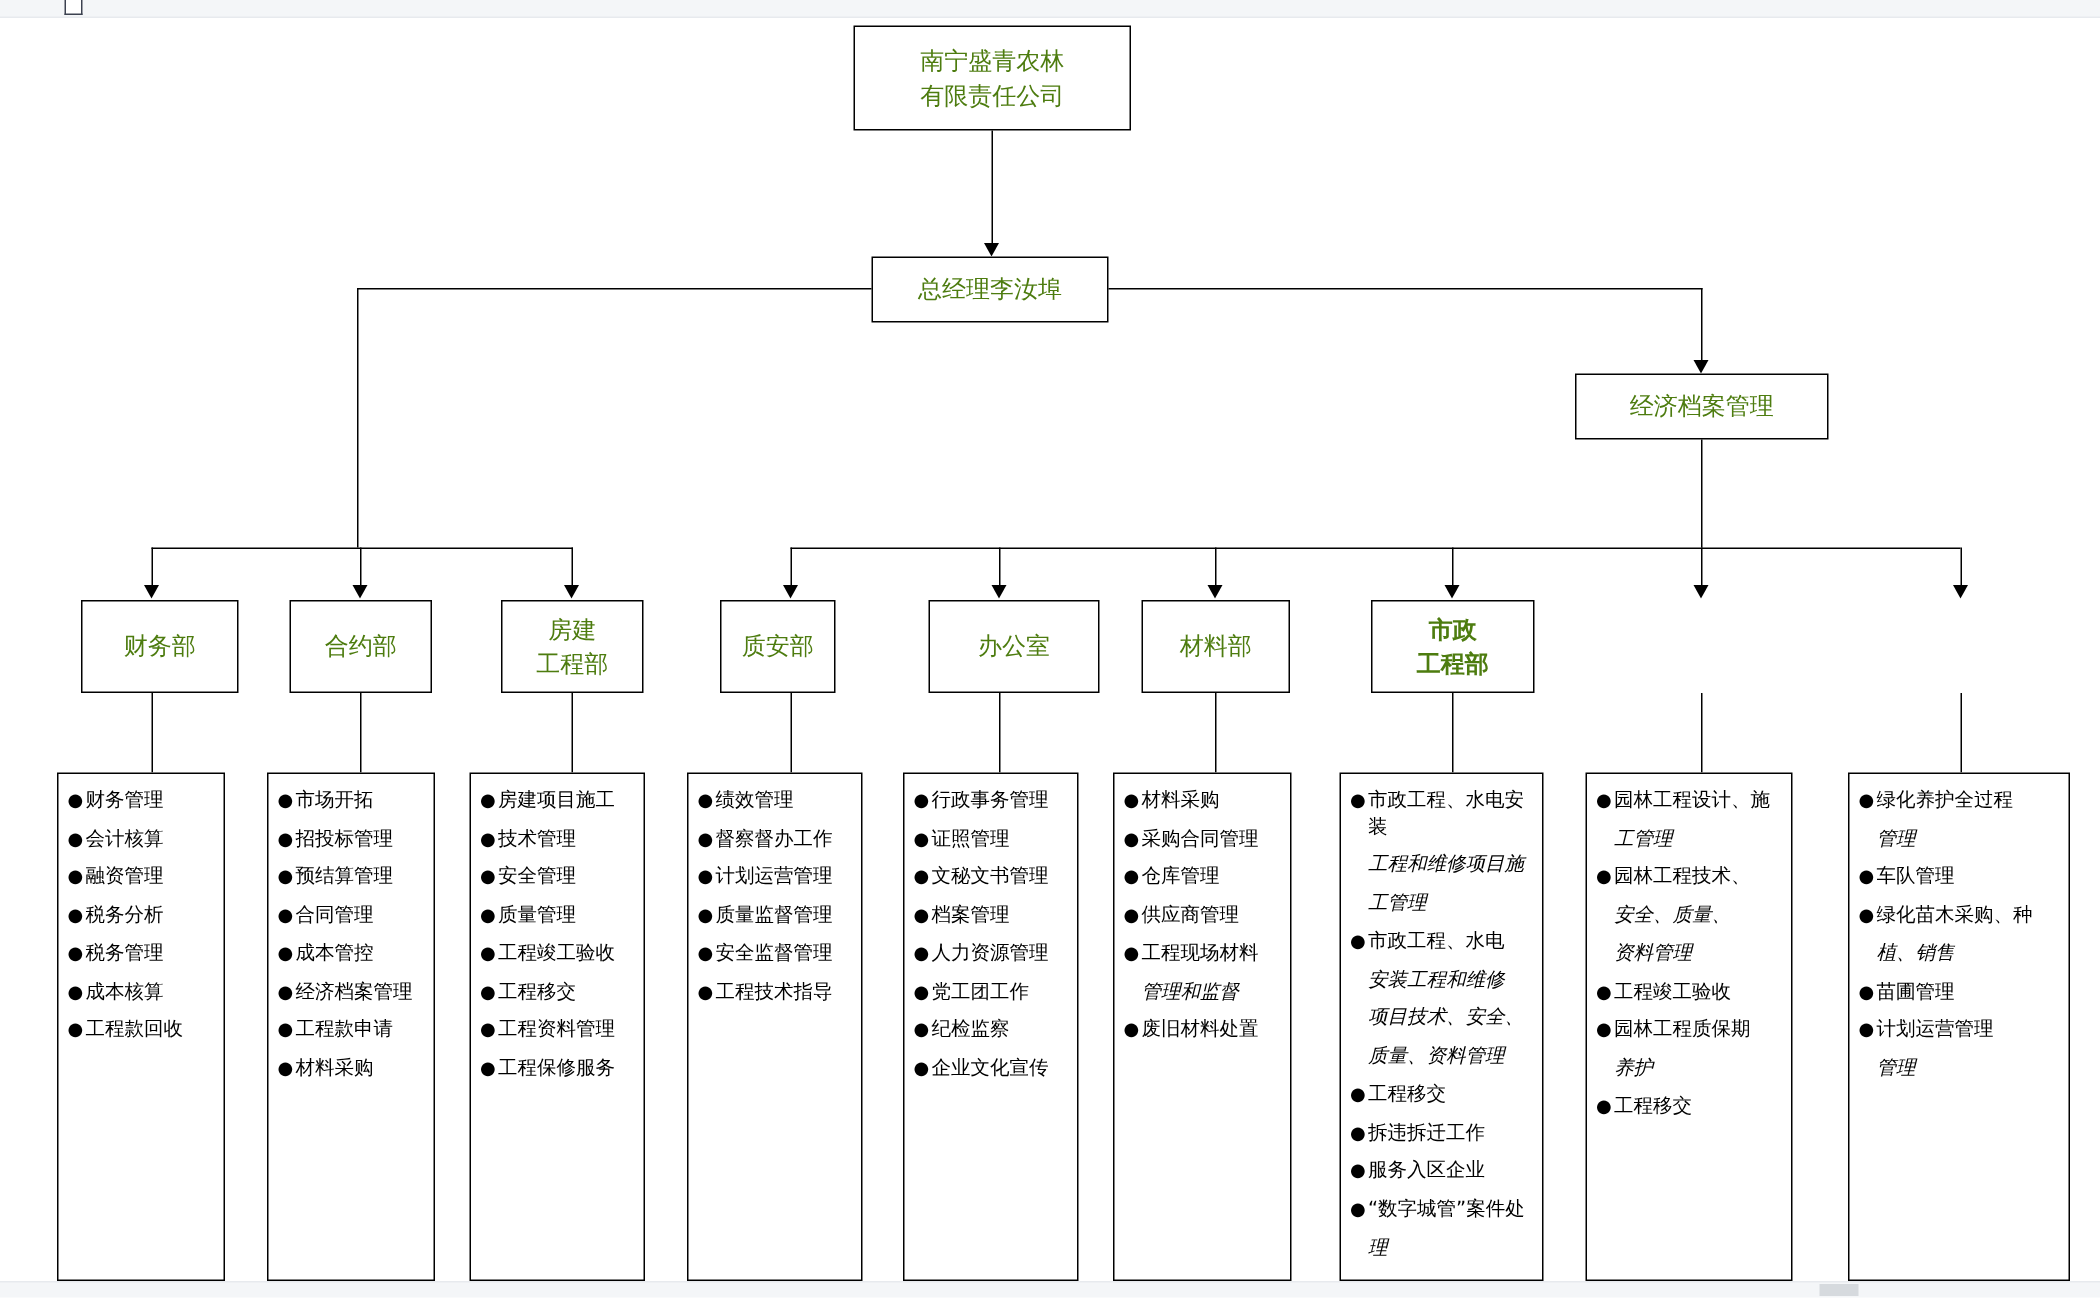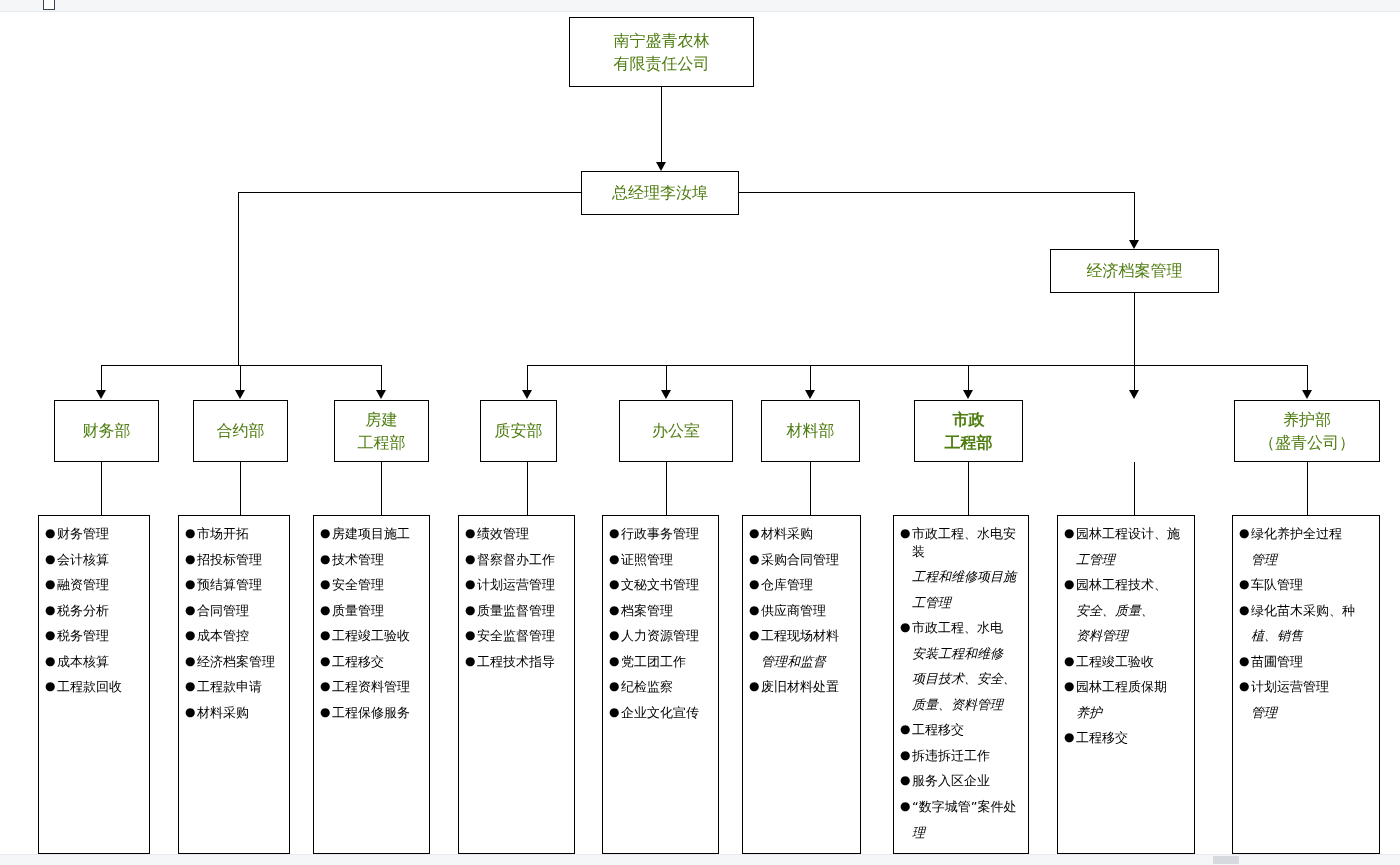--- a/index.html
+++ b/index.html
@@ -170,26 +170,20 @@
       <span class="ln">材料部</span>
       <span class="ln"></span>
     </span>
   </div>
   <div class="node" style="left:914px;top:400px;width:109px;height:62px;font-weight:bold;">
     <span class="lines">
       <span class="ln">市政</span>
       <span class="ln">工程部</span>
     </span>
   </div>
-  <div class="node" style="left:1234px;top:400px;width:146px;height:62px;">
-    <span class="lines">
-      <span class="ln">养护部</span>
-      <span class="ln">（盛青公司）</span>
-    </span>
-  </div>
 
   <div class="vline" style="left:101px;top:462px;height:53px;"></div>
   <div class="vline" style="left:240px;top:462px;height:53px;"></div>
   <div class="vline" style="left:381px;top:462px;height:53px;"></div>
   <div class="vline" style="left:527px;top:462px;height:53px;"></div>
   <div class="vline" style="left:666px;top:462px;height:53px;"></div>
   <div class="vline" style="left:810px;top:462px;height:53px;"></div>
   <div class="vline" style="left:968px;top:462px;height:53px;"></div>
   <div class="vline" style="left:1134px;top:462px;height:53px;"></div>
   <div class="vline" style="left:1307px;top:462px;height:53px;"></div>

